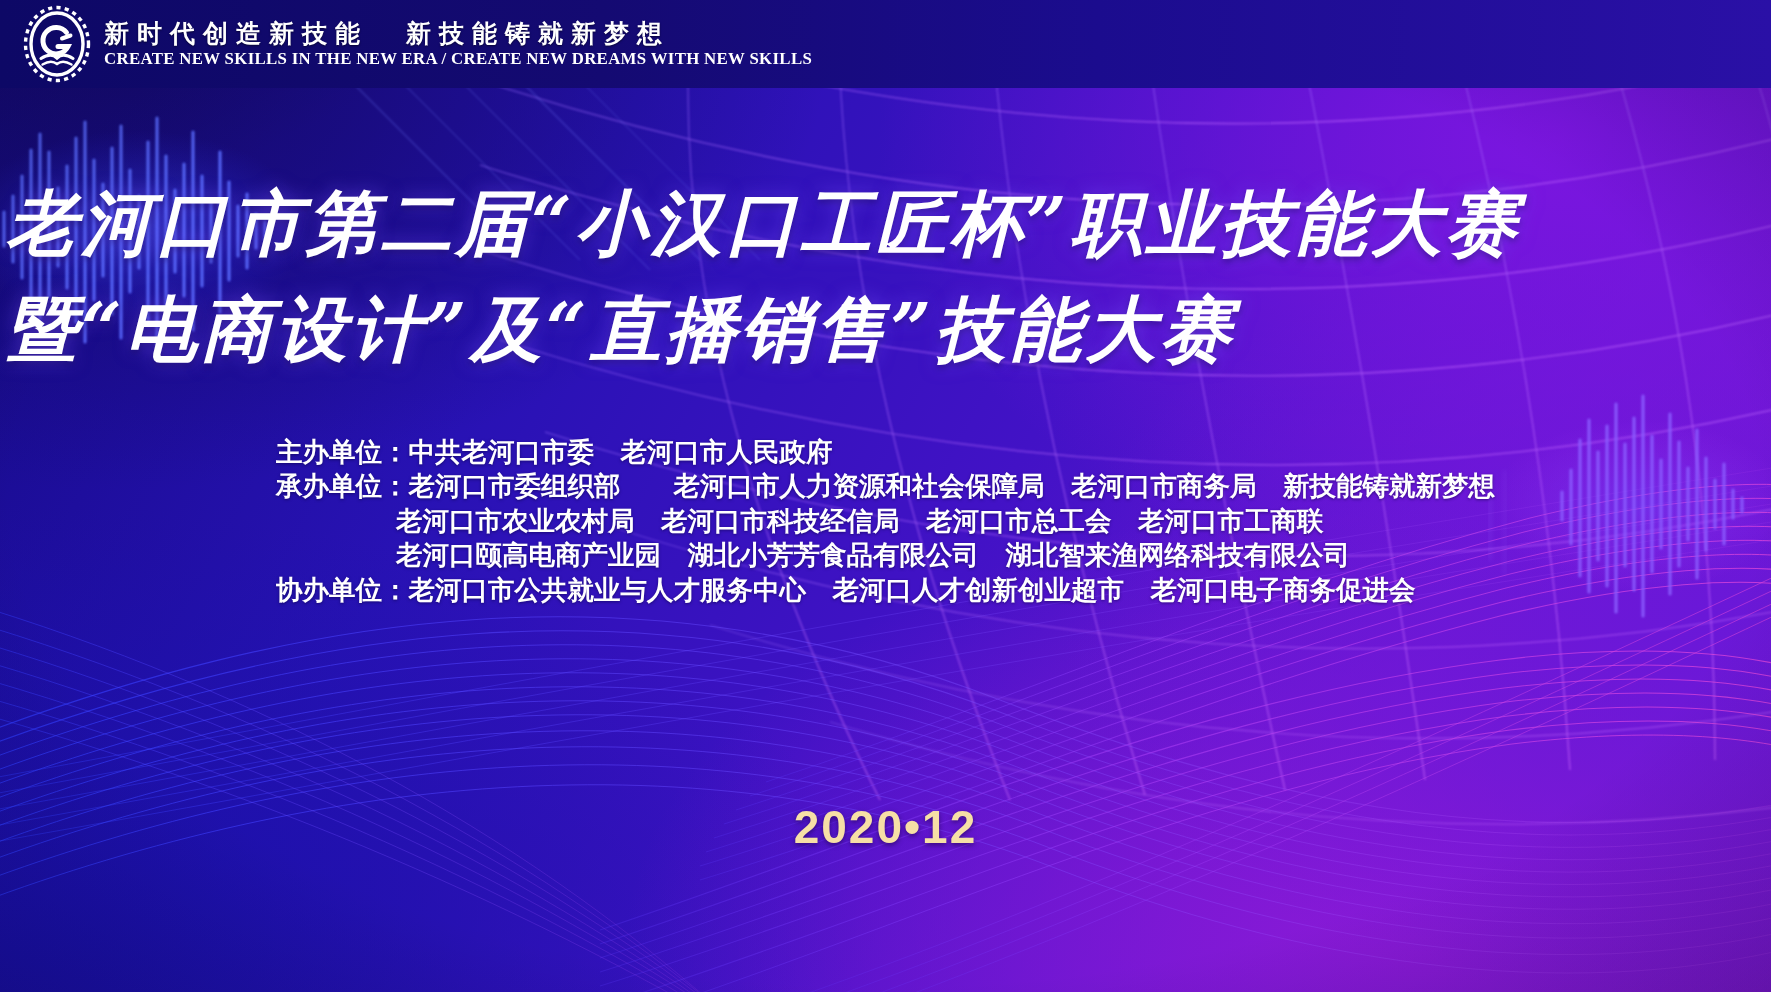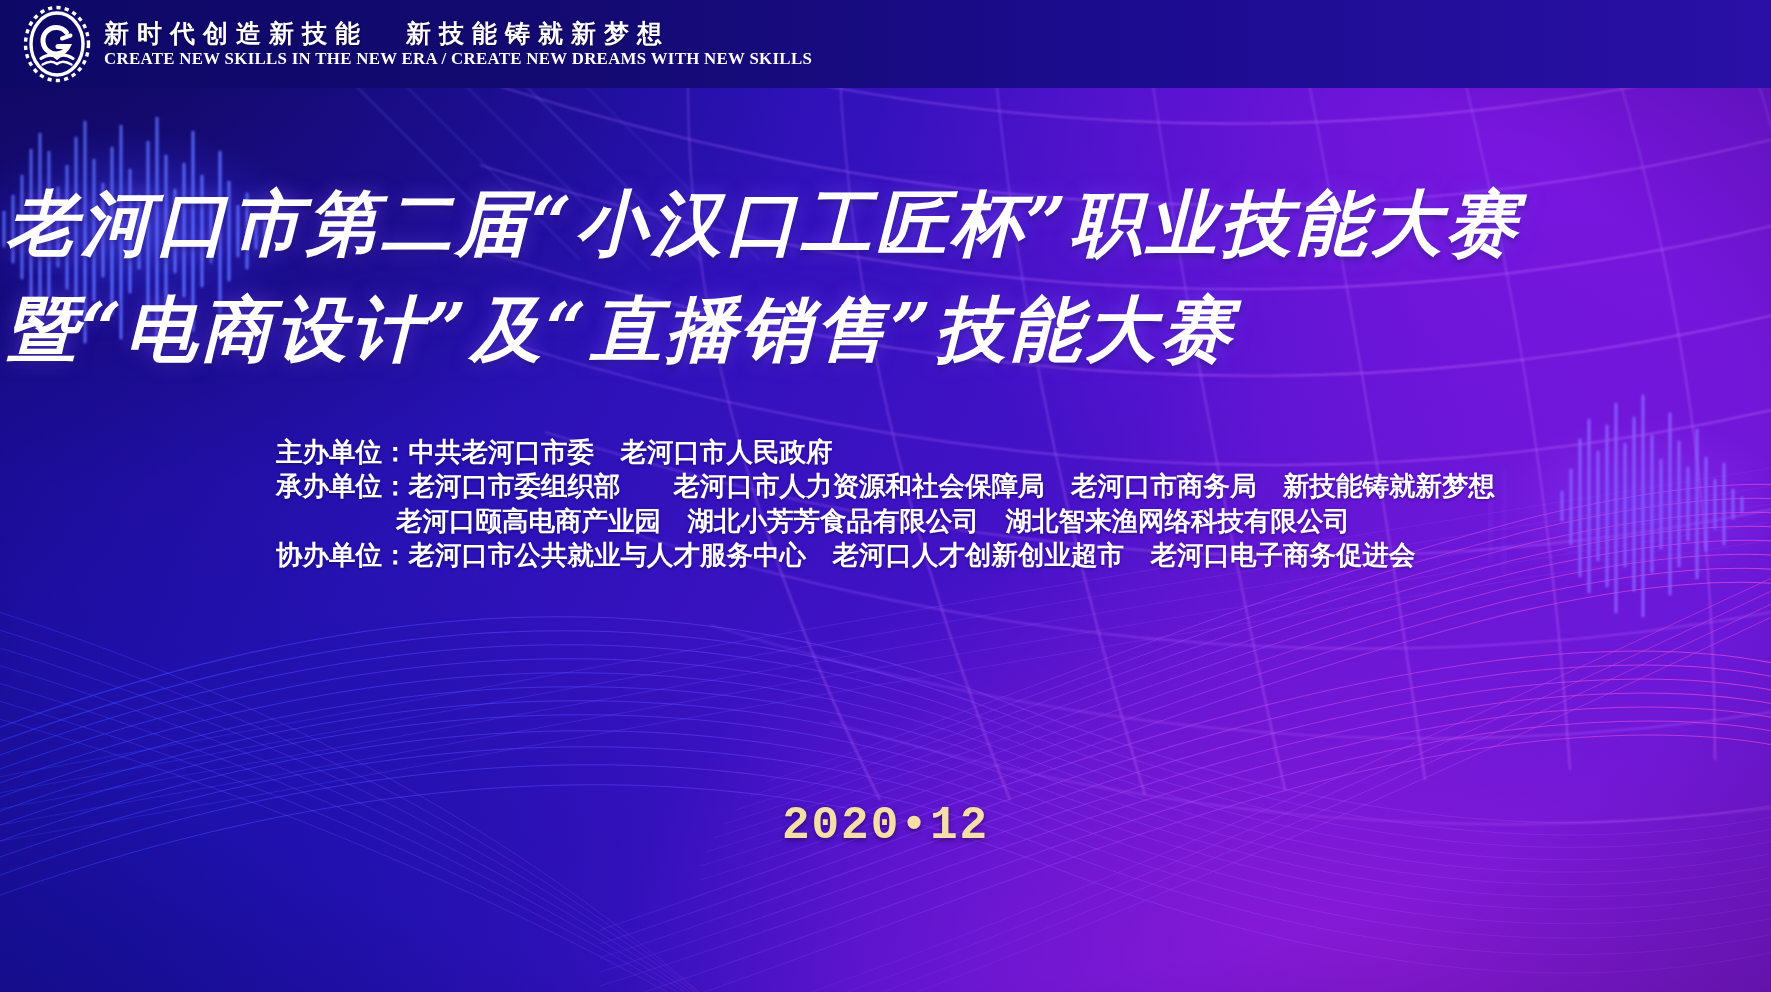--- a/index.html
+++ b/index.html
@@ -87,21 +87,21 @@
   .org-row .indent{display:inline-block;width:120px;}
 
   
   .footer{
     position:absolute;left:0;top:800px;width:100%;
     text-align:center;z-index:11;
   }
   .footer-inner{
     display:inline-flex;align-items:baseline;
     color:#f6dfa6;
-    font-family:Liberation Mono, monospace;
+    font-family:Liberation Sans, sans-serif;
     font-weight:bold;
     text-shadow:0 2px 5px rgba(30,0,70,.6);
   }
   .f-date{font-size:46px;letter-spacing:2px;}
   .f-place{font-size:44px;letter-spacing:5px;}
 </style>
 </head>
 <body>
 
 <div id="poster">
@@ -336,20 +336,21 @@
 
   <div class="title-block">
     <div class="title-line l1">老河口市第二届“小汉口工匠杯”职业技能大赛</div>
     <div class="title-line l2">暨“电商设计”及“直播销售”技能大赛</div>
   </div>
 
   <div class="orgs">
     <div class="orgs-inner">
       <div class="org-row"><span>主办单位：</span><span>中共老河口市委　老河口市人民政府</span></div>
       <div class="org-row"><span>承办单位：</span><span>老河口市委组织部　　老河口市人力资源和社会保障局　老河口市商务局　新技能铸就新梦想</span></div>
+      <div class="org-row"><span class="indent"></span><span>老河口市农业农村局　老河口市科技经信局　老河口市总工会　老河口市工商联</span></div>
       <div class="org-row"><span class="indent"></span><span>老河口颐高电商产业园　湖北小芳芳食品有限公司　湖北智来渔网络科技有限公司</span></div>
       <div class="org-row"><span>协办单位：</span><span>老河口市公共就业与人才服务中心　老河口人才创新创业超市　老河口电子商务促进会</span></div>
     </div>
   </div>
 
   <div class="footer">
     <div class="footer-inner">
       <span class="f-date">2020•12</span>
     </div>
   </div>

